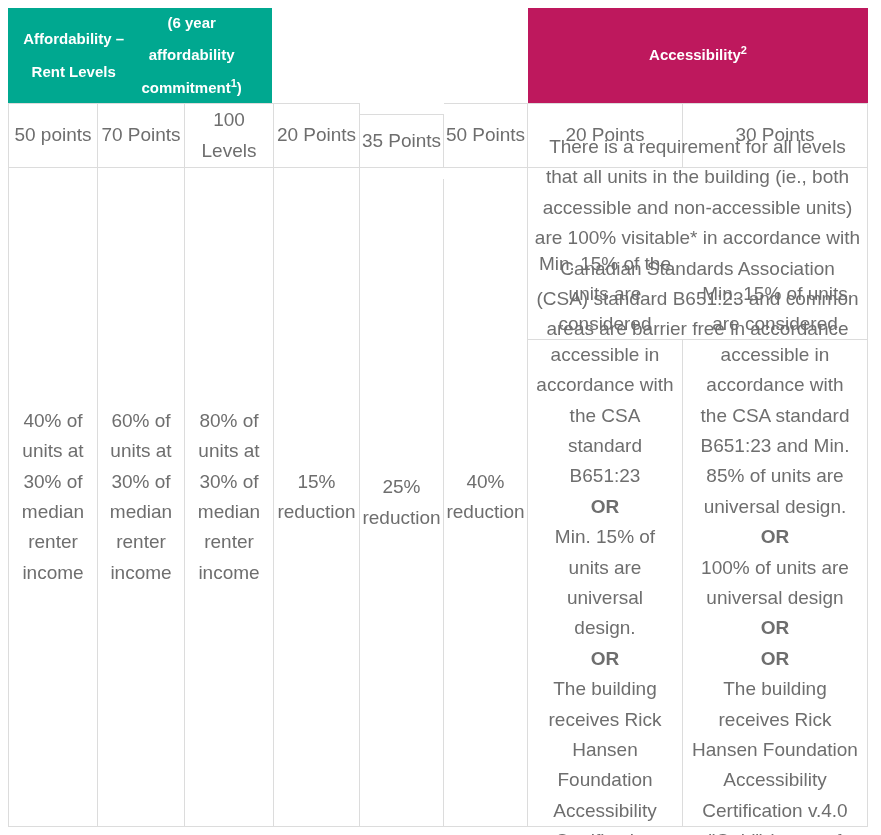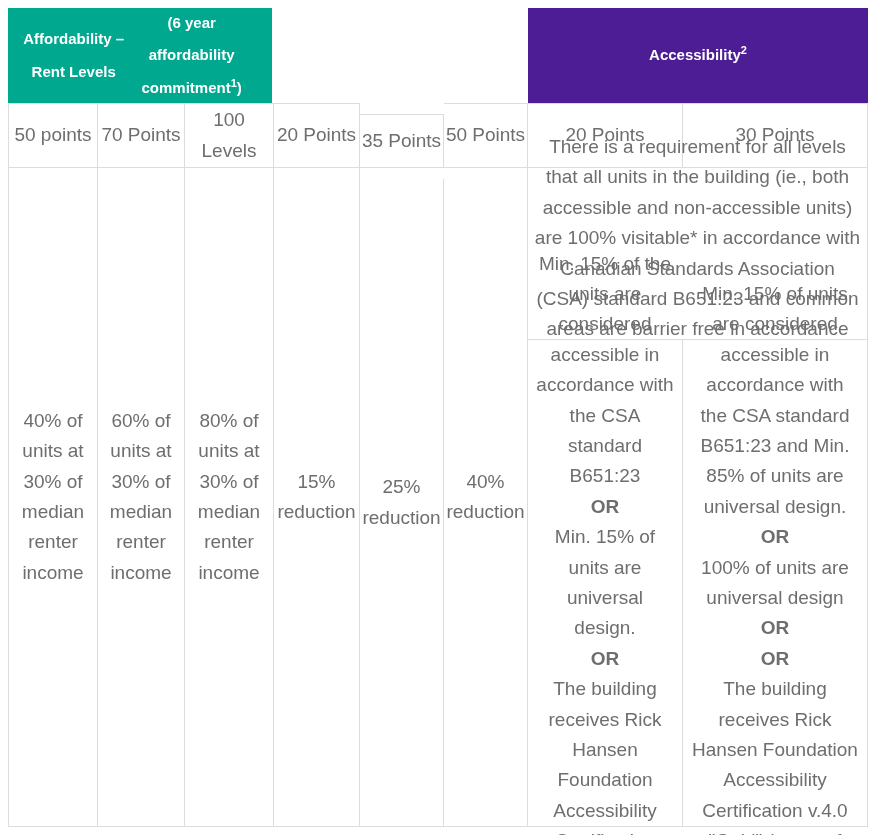--- a/index.html
+++ b/index.html
@@ -69,21 +69,21 @@
 </head>
 <body>
 
 <div class="wrap">
   <div class="tbl">
 
     <div class="th th1 divider" style="background: rgb(0, 168, 144);">
       <div>Affordability – Rent Levels</div>
       <div><span>(6 year affordability commitment</span><sup>1</sup><span>)</span></div>
     </div>
-    <div class="th th3" style="background: #4c1d95;">
+    <div class="th th3" style="background: #be185d;">
       <div><span>Accessibility</span><sup>2</sup></div>
     </div>
 
     <div class="cell r2 c1 first toprow">50 points</div>
     <div class="cell r2 c2 toprow">70 Points</div>
     <div class="cell r2 c3 toprow">100 Levels</div>
     <div class="cell r2 c4 toprow">20 Points</div>
     <div class="cell r2 c5 toprow">35 Points</div>
     <div class="cell r2 c6 toprow">50 Points</div>
     <div class="cell r2 c7 toprow">20 Points</div>

